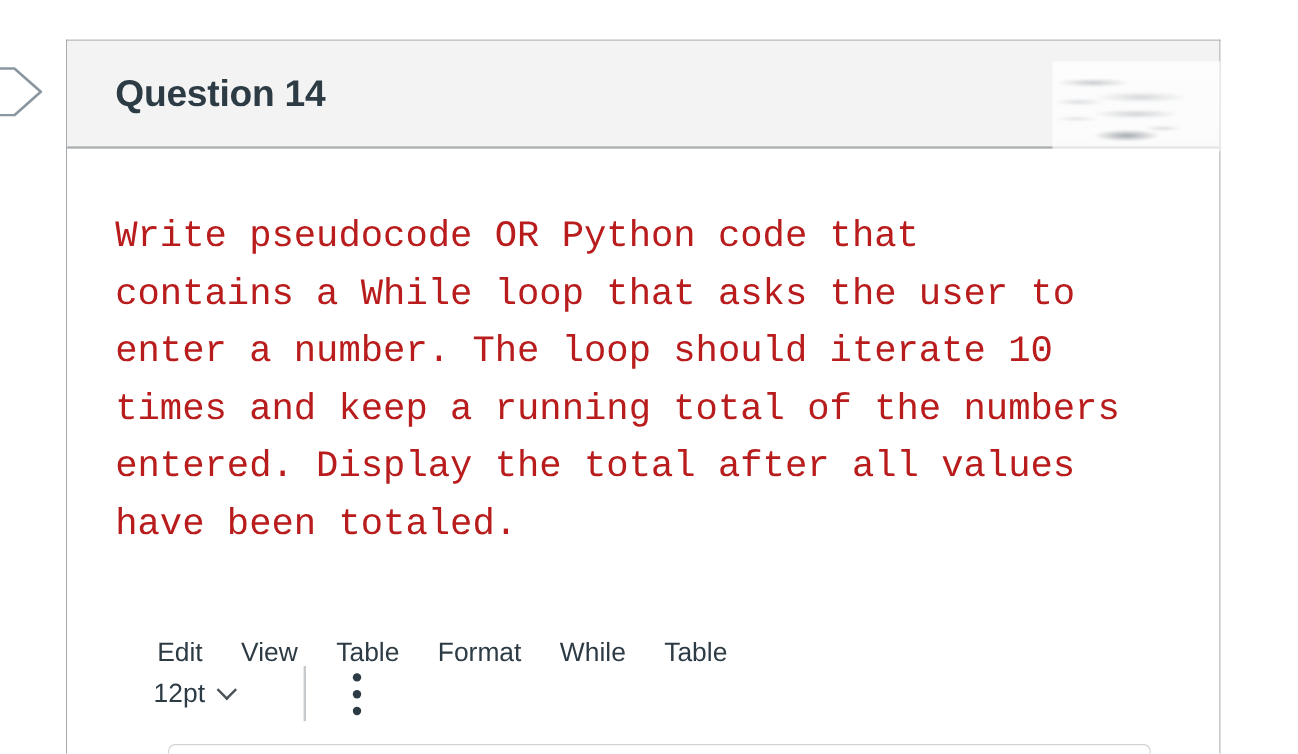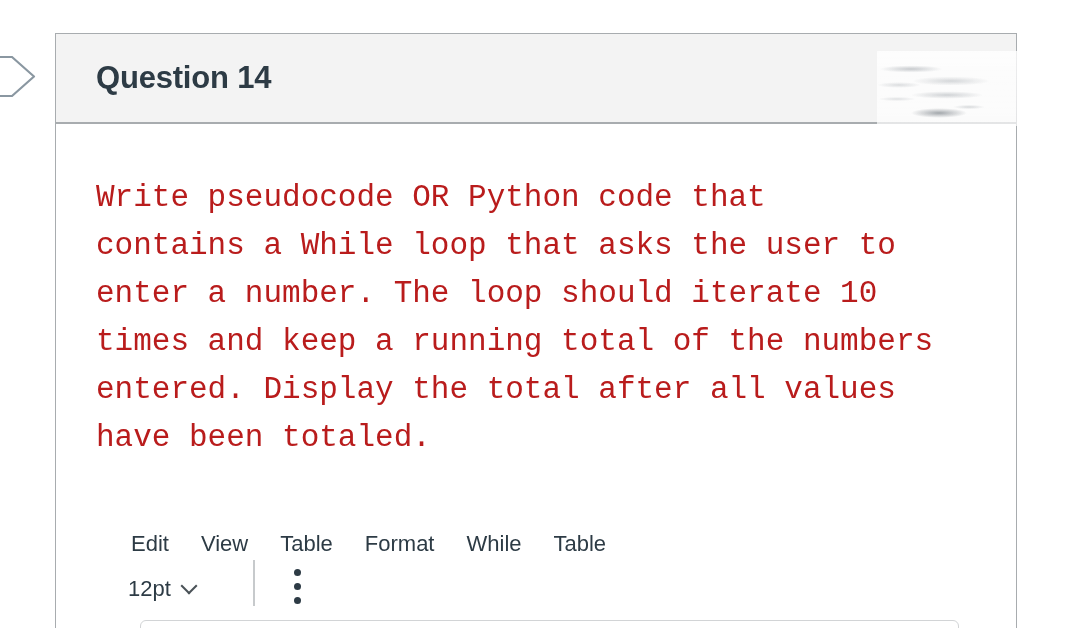--- a/index.html
+++ b/index.html
@@ -136,21 +136,21 @@
     padding: 2px 13px;
     margin-right: 6px;
     border-radius: 3px;
     cursor: default;
     white-space: nowrap;
     margin-top: 33px;
   }
 
   .editor-toolbar {
     display: flex;
-    align-items: flex-end;
+    align-items: center;
     height: 56px;
     padding-left: 20px;
   }
   .tb-select {
     display: flex;
     align-items: center;
     gap: 11px;
     font-size: 22px;
     color: #2d3b45;
     padding: 4px 10px;

